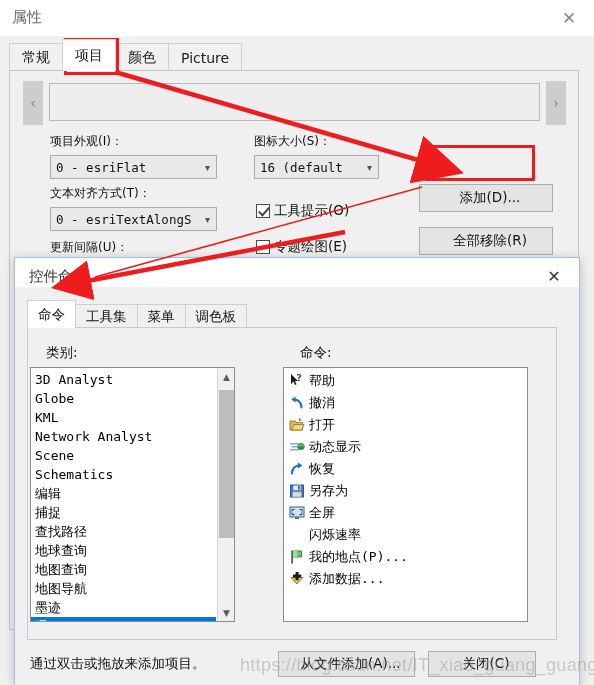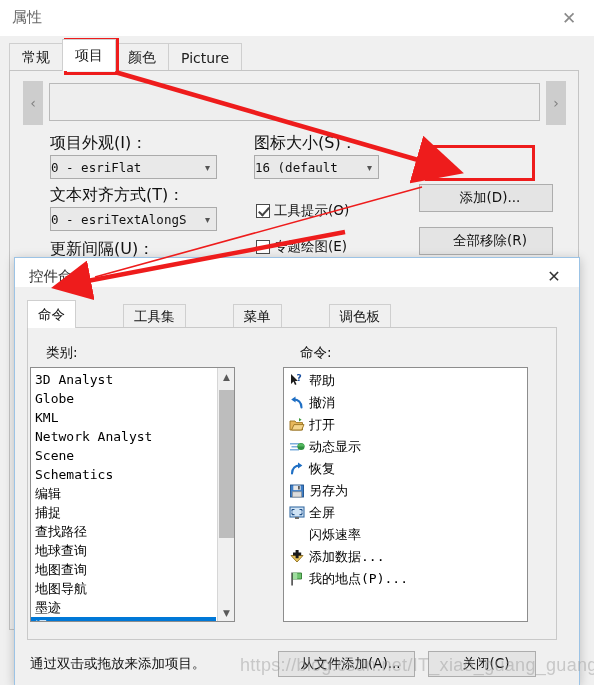--- a/index.html
+++ b/index.html
@@ -117,36 +117,37 @@
     position: absolute;
     left: 26px; right: 26px; top: 2px;
     height: 38px;
     background: #eeeeee;
     border: 1px solid #b9b9b9;
     box-sizing: border-box;
   }
 
   .field-label {
     position: absolute;
-    font-size: 16px;
+    font-size: 12px;
     color: #111;
     font-family: "DejaVu Sans", sans-serif;
     white-space: nowrap;
   }
   .combo {
     position: absolute;
     height: 24px;
     background: #e9e9e9;
     border: 1px solid #ababab;
     box-sizing: border-box;
     display: flex;
     align-items: center;
     font-family: "DejaVu Sans Mono", monospace;
     font-size: 12.5px;
     color: #111;
+    padding-left: 5px;
     cursor: pointer;
     text-align: center;
   }
   .combo .caret {
     position: absolute;
     right: 6px;
     color: #555;
     font-size: 10px;
     font-family: "DejaVu Sans", sans-serif;
   }
@@ -228,21 +229,20 @@
     position: absolute;
     left: 0; top: 36px;
     width: 100%; height: 392px;
     background: #f0f0f0;
   }
   #cmd-tabs {
     position: absolute;
     left: 12px; top: 6px;
     display: flex; align-items: flex-end;
     height: 28px;
-    gap: 48px;
   }
   .ctab {
     height: 24px;
     padding: 0 10px;
     display: flex; align-items: center;
     background: #f0f0f0;
     border: 1px solid #cfcfcf;
     border-bottom: none;
     margin-right: -1px;
     font-size: 13.5px;
@@ -585,36 +585,36 @@
     </div>
 
     <div class="cmd-item">
       <span class="cmd-icon"></span>
       <span>闪烁速率</span>
     </div>
 
     <div class="cmd-item">
       <span class="cmd-icon">
         <svg width="16" height="16" viewBox="0 0 16 16">
-            <path d="M2 6.5 L14 6.5 L8 13 Z" fill="#e9c45c" stroke="#8a6c1e" stroke-width="0.9"></path>
-            <path d="M6.6 1 h3 v2.6 h2.6 v3 h-2.6 v2.6 h-3 v-2.6 h-2.6 v-3 h2.6 z" fill="#1a1a1a"></path>
-          </svg>
-      </span>
-      <span>添加数据...</span>
-    </div>
-
-    <div class="cmd-item">
-      <span class="cmd-icon">
-        <svg width="16" height="16" viewBox="0 0 16 16">
             <rect x="2.3" y="1.5" width="1.6" height="13" fill="#4c4c4c"></rect>
             <path d="M4 2 L12.5 2 L12.5 8 L4 8 Z" fill="#6fc46f" stroke="#2f7a2f" stroke-width="0.9"></path>
             <path d="M4 2 L8.2 2 L8.2 8 L4 8 Z" fill="#9fdd9f"></path>
           </svg>
       </span>
       <span>我的地点(P)...</span>
+    </div>
+
+    <div class="cmd-item">
+      <span class="cmd-icon">
+        <svg width="16" height="16" viewBox="0 0 16 16">
+            <path d="M2 6.5 L14 6.5 L8 13 Z" fill="#e9c45c" stroke="#8a6c1e" stroke-width="0.9"></path>
+            <path d="M6.6 1 h3 v2.6 h2.6 v3 h-2.6 v2.6 h-3 v-2.6 h-2.6 v-3 h2.6 z" fill="#1a1a1a"></path>
+          </svg>
+      </span>
+      <span>添加数据...</span>
     </div>
 
   </div>
 </div>
 
 <div id="cmd-footer-note">通过双击或拖放来添加项目。</div>
 <div class="btn" id="btn-addfile">从文件添加(A)...</div>
 <div class="btn" id="btn-cmdclose">关闭(C)</div>
 
 <div id="watermark">https://blog.csdn.net/IT_xiao_guang_guang</div>

